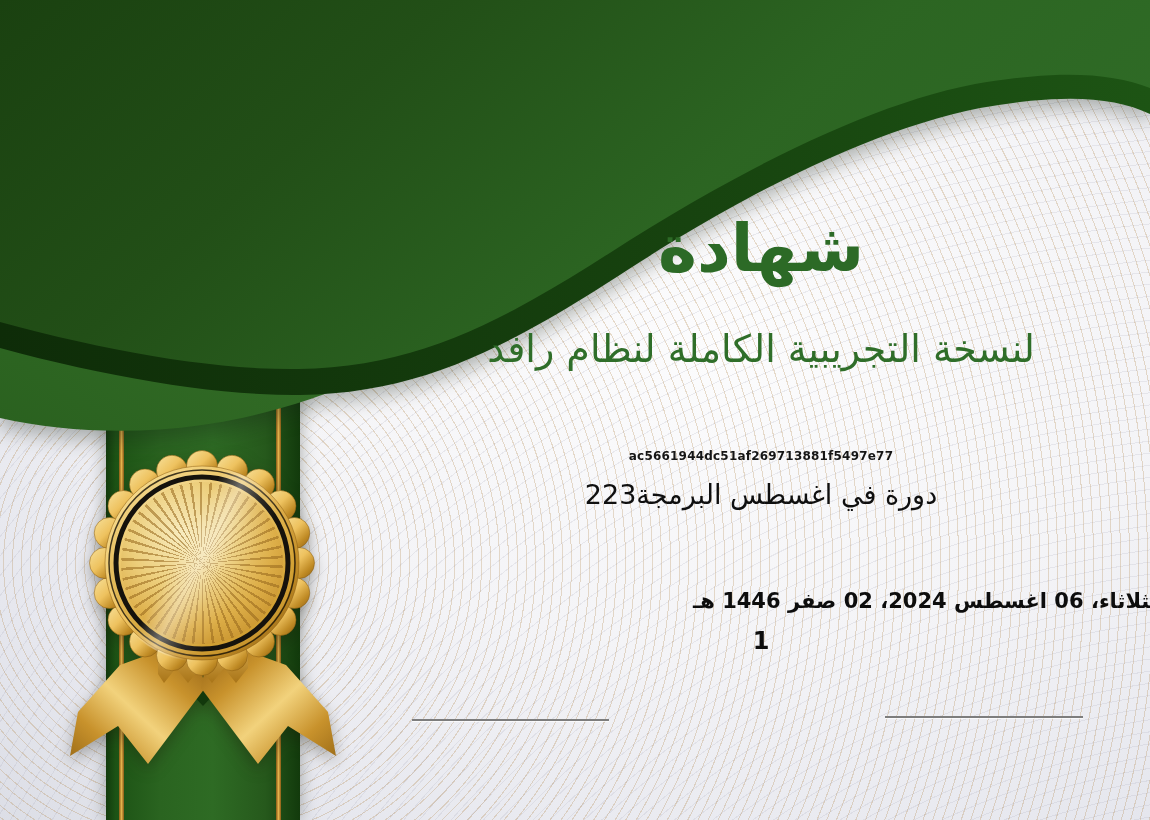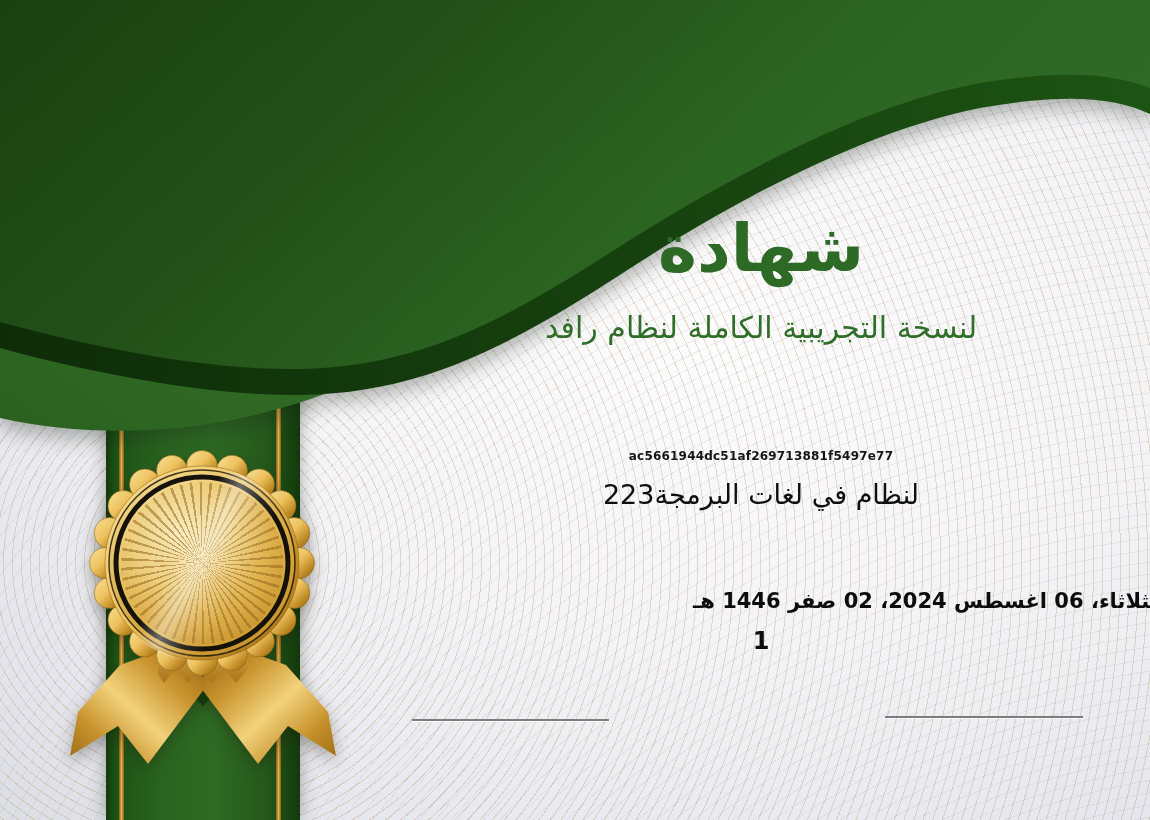--- a/index.html
+++ b/index.html
@@ -55,22 +55,22 @@
       rgba(255,255,255,0.10) 58%, rgba(255,255,255,0) 66%);
     pointer-events:none;
   }
   
   .content{position:absolute;left:372px;top:0;width:778px;z-index:7;direction:rtl;text-align:center;color:#111;}
   .cert-title{
     position:absolute;left:0;width:100%;top:213px;margin:0;
     font-size:66px;font-weight:bold;color:#2c6a26;line-height:1.1;
   }
   .cert-subtitle{
-    position:absolute;left:0;width:100%;top:310px;margin:0;
-    font-size:30px;font-weight:normal;color:#2f6e29;line-height:1.2;
+    position:absolute;left:0;width:100%;top:327px;margin:0;
+    font-size:38px;font-weight:normal;color:#2f6e29;line-height:1.2;
   }
   .cert-code{
     position:absolute;left:0;width:100%;top:449px;margin:0;direction:ltr;
     font-size:12px;font-weight:bold;color:#151515;letter-spacing:.2px;
   }
   .cert-course{
     position:absolute;left:0;width:100%;top:477px;margin:0;
     font-size:27px;font-weight:normal;color:#0f0f0f;line-height:1.3;
   }
   .cert-date{
@@ -193,21 +193,21 @@
     <circle cx="174" cy="143" r="86" fill="none" stroke="#15120c" stroke-width="5"></circle>
   </svg>
 
   <div class="medal-face"></div>
   <div class="medal-gloss"></div>
 
   <div class="content">
     <h1 class="cert-title">شهادة</h1>
     <h2 class="cert-subtitle">لنسخة التجريبية الكاملة لنظام رافد</h2>
     <div class="cert-code">ac5661944dc51af269713881f5497e77</div>
-    <div class="cert-course">لنظام في لغات البرمجة223</div>
+    <div class="cert-course">دورة في اغسطس البرمجة223</div>
     <div class="cert-date">الثلاثاء، 06 اغسطس 2024، 02 صفر 1446 هـ</div>
     <div class="cert-serial">1</div>
   </div>
 
   <div class="sig sig-left"></div>
   <div class="sig sig-right"></div>
 
 </div>
 
 </body></html>

